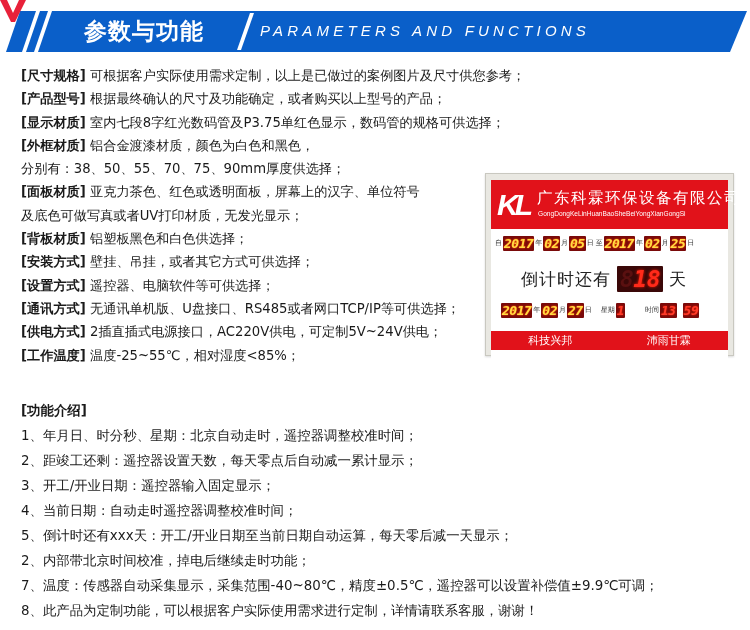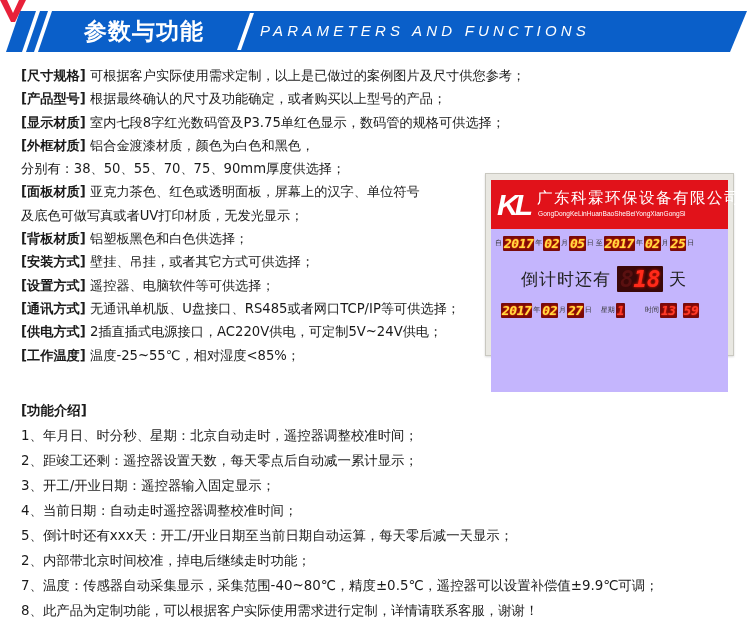--- a/index.html
+++ b/index.html
@@ -32,21 +32,21 @@
   .func .line { height:25px; line-height:25px; font-size:13.4px; }
   .func .title { font-weight:bold; }
 
   
   .panel {
     position:absolute; left:485px; top:173px; width:249px; height:183px;
     background:#e9e8e2; border:1px solid #c9c8c0; box-sizing:border-box;
     box-shadow: 0 1px 2px rgba(0,0,0,0.15);
   }
   .panel-inner {
-    position:absolute; left:5px; top:6px; width:237px; height:212px; background:#c4b5fd;
+    position:absolute; left:5px; top:6px; width:237px; height:212px; background:#ffffff;
   }
   .p-head {
     position:absolute; left:0; top:0; width:237px; height:49px; background:#e1121a;
   }
   .p-logo {
     position:absolute; left:6px; top:8px; width:34px; height:34px; color:#fff;
     font-size:30px; font-weight:bold; font-style:italic; line-height:34px; letter-spacing:-4px;
     font-family: "Liberation Sans", sans-serif;
   }
   .p-company {
@@ -163,14 +163,18 @@
       <span class="small">月</span>
       <span class="led s">27</span>
       <span class="small">日</span>
       <span class="small" style="margin-left:8px">星期</span>
       <span class="led s red">1</span>
       <span class="small" style="margin-left:20px">时间</span>
       <span class="led s red">13</span>
       <span class="led s red" style="margin-left:6px">59</span>
     </div>
 
+    <div class="p-foot">
+      <span>科技兴邦</span>
+      <span>沛雨甘霖</span>
+    </div>
   </div>
 </div>
 
 </body></html>

